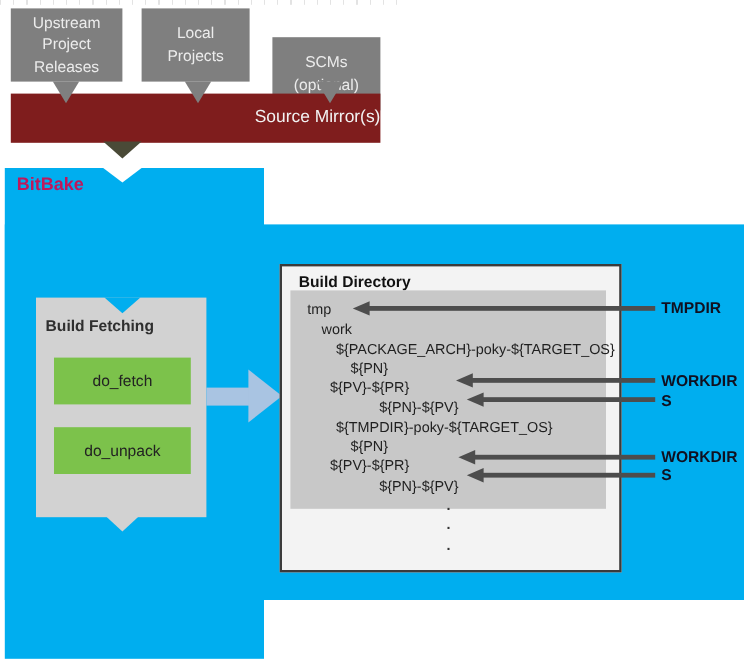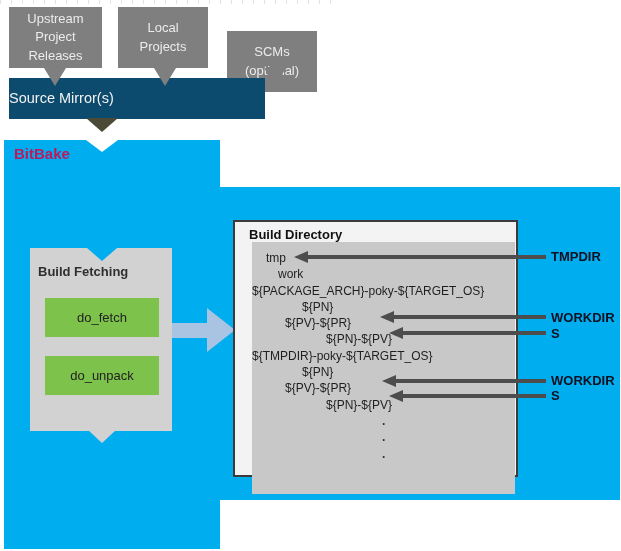--- a/index.html
+++ b/index.html
@@ -19,22 +19,22 @@
   .box-scms     { left:227px; top:7px; width:90px; height:61px;margin-top:24px; }
 
   .tri { width:0; height:0; }
   .tail-gray   { border-left:11px solid transparent; border-right:11px solid transparent; border-top:18px solid #7f7f7f; }
   .tail-bar    { border-left:16px solid transparent; border-right:16px solid transparent; border-top:14px solid #4a4a37; }
   .notch-white { border-left:16px solid transparent; border-right:16px solid transparent; border-top:12px solid #ffffff; }
   .notch-blue  { border-left:15px solid transparent; border-right:15px solid transparent; border-top:13px solid #00aeef; }
   .tail-fetch  { border-left:14px solid transparent; border-right:14px solid transparent; border-top:13px solid #d2d2d2; }
 
   
-  .mirrorbar { left:9px; top:78px; width:256px; height:41px; background:#0c4a6e; color:#f2f2f2;
-               font-size:14.5px; text-align:left; line-height:41px; }
+  .mirrorbar { left:9px; top:78px; width:308px; height:41px; background:#7f1d1d; color:#f2f2f2;
+               font-size:14.5px; text-align:right; line-height:41px; }
 
   
   .blue-left { left:4px; top:140px; width:216px; height:409px; background:#00aeef; }
   .blue-wide { left:4px; top:187px; width:616px; height:313px; background:#00aeef; }
   .bitbake-label { left:14px; top:145px; font-size:15px; font-weight:bold; color:#be185d; }
 
   
   .fetchbox { left:30px; top:248px; width:142px; height:183px; background:#d2d2d2; }
   .fetch-title { left:38px; top:264px; font-size:13px; font-weight:bold; color:#2f2f2f; }
   .task { left:45px; width:114px; height:39px; background:#7cc24b; color:#222; font-size:13px;
@@ -42,23 +42,23 @@
   .task1 { top:298px; } .task2 { top:356px; }
 
   
   .steel-shaft { left:172px; top:323px; width:36px; height:15px; background:#a9c4e2; }
   .steel-head  { left:207px; top:308px; border-top:22px solid transparent; border-bottom:22px solid transparent;
                  border-left:28px solid #a9c4e2; }
 
   
   .buildbox { left:233px; top:220px; width:285px; height:257px; background:#f3f3f3; border:2px solid #3b3b3b; }
   .build-title { left:249px; top:227px; font-size:13px; font-weight:bold; color:#111; }
-  .innergray { left:252px; top:242px; width:263px; height:252px; background:#c8c8c8; padding-top:9px; }
+  .innergray { left:242px; top:242px; width:263px; height:182px; background:#c8c8c8; padding-top:9px; }
   .trow { height:16.3px; font-size:12px; color:#1f1f1f; white-space:nowrap; }
-  .i0{padding-left:14px;} .i1{padding-left:26px;} .i2{}
+  .i0{padding-left:14px;} .i1{padding-left:26px;} .i2{padding-left:38px;}
   .i3{padding-left:50px;} .i4{padding-left:33px;} .i5{padding-left:74px;}
   .dotrow { padding-left:130px; font-weight:bold; color:#333; }
 
   
   .pshaft { height:4px; background:#4d4d4d; }
   .phead  { border-top:6px solid transparent; border-bottom:6px solid transparent; border-right:14px solid #4d4d4d; }
   .plabel { left:551px; font-size:13px; font-weight:bold; color:#101020; }
 </style>
 </head>
 <body>

